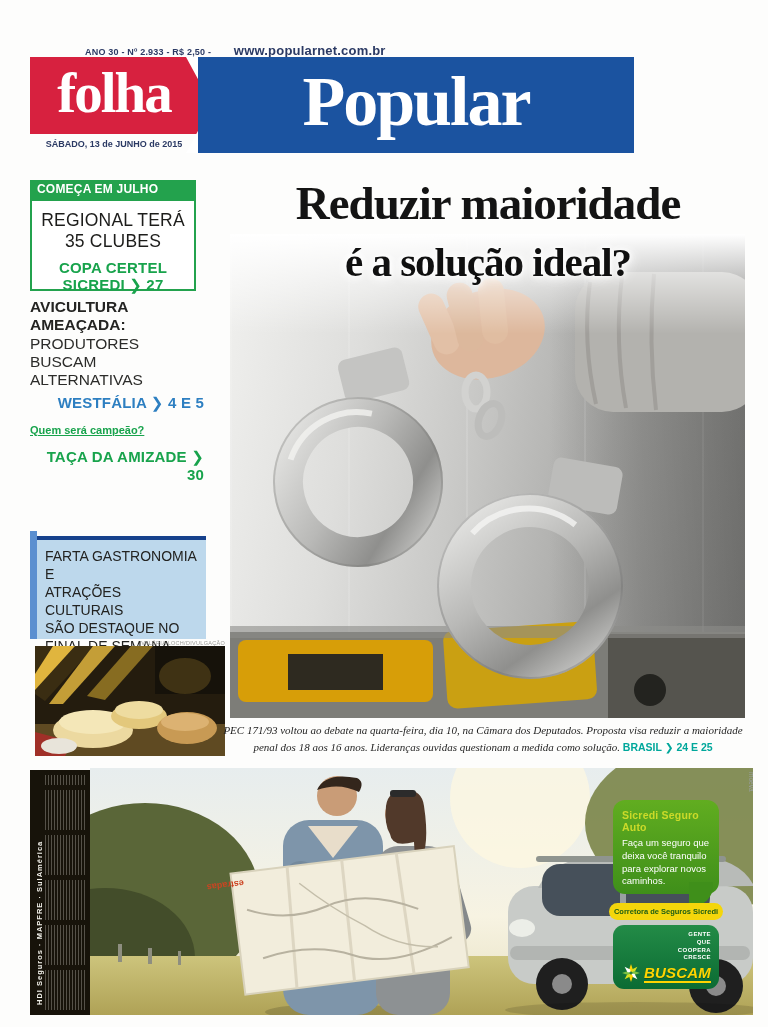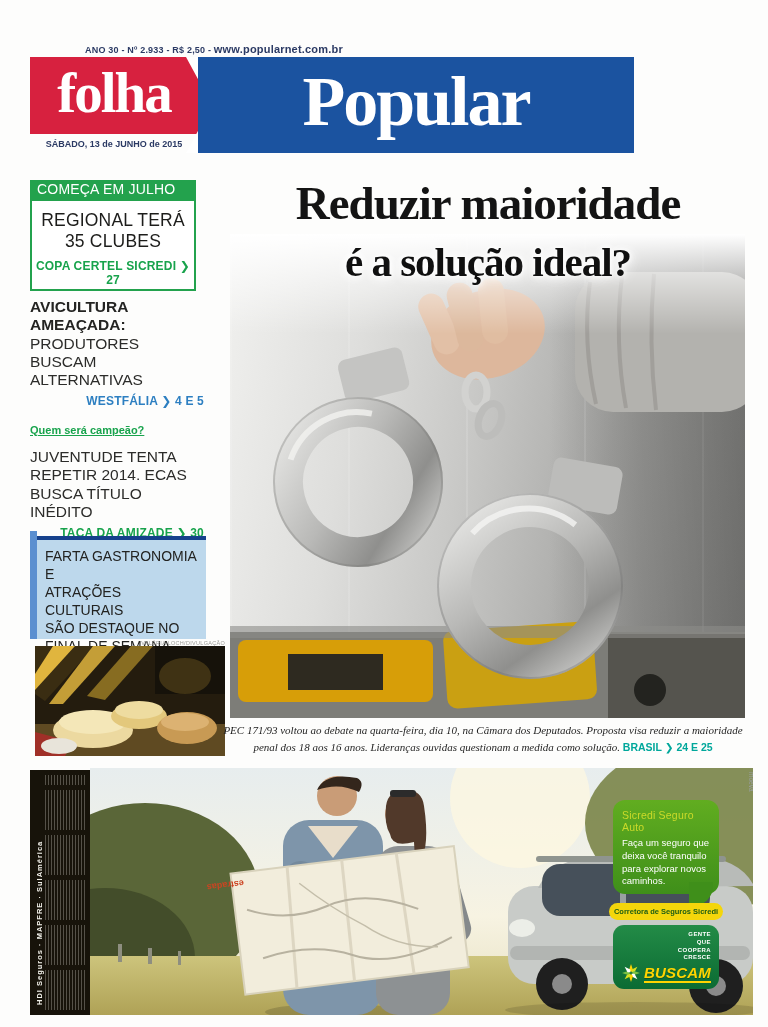--- a/index.html
+++ b/index.html
@@ -8,45 +8,45 @@
     position:relative; width:768px; height:1027px; margin:0 auto;
     background:#fdfdfc; overflow:hidden;
     font-family:"Liberation Sans", sans-serif; color:#222;
   }
   .abs { position:absolute; }
   .prel { white-space:pre-line; }
   .chev { font-family:"DejaVu Sans", sans-serif; font-weight:bold; }
 
   
   .issue-line { left:85px; top:43px; font-size:9px; font-weight:bold; color:#2b3a64; letter-spacing:.2px; }
-  .issue-line .site { font-size:11px; margin-left:0; }
+  .issue-line .site { font-size:13px; margin-left:20px; }
   .brand-red {
     left:30px; top:57px; width:168px; height:77px; background:#d7213f;
     font-family:"Liberation Serif", serif; font-weight:bold; color:#fff;
     font-size:57px; line-height:72px; text-align:center; letter-spacing:-2px;
   }
   .brand-chevron { left:186px; top:57px; }
   .brand-blue {
     left:198px; top:57px; width:436px; height:96px; background:#1b53a0;
     font-family:"Liberation Serif", serif; font-weight:bold; color:#fff;
     font-size:70px; line-height:90px; text-align:center; letter-spacing:-2px;
   }
   .date-line { left:30px; top:139px; width:168px; text-align:center; font-size:9px; font-weight:bold; color:#2b3a64; }
 
   
   .kicker-bar {
     left:30px; top:180px; width:166px; height:19px; background:#23a24d;
-    color:#fff; font-weight:normal; font-size:14px; line-height:19px; padding-left:7px; letter-spacing:.2px;
+    color:#fff; font-weight:bold; font-size:12px; line-height:19px; padding-left:7px; letter-spacing:.2px;
   }
   .green-box {
     left:30px; top:199px; width:166px; height:92px; background:#fff;
     border:2px solid #23a24d; text-align:center; padding-top:9px;
   }
   .green-box .t { font-size:17.5px; line-height:1.2; color:#1d1d1b; letter-spacing:.2px; }
-  .side-link { font-size:12px; font-weight:bold; letter-spacing:.2px; }
+  .side-link { font-size:15px; font-weight:bold; letter-spacing:.2px; }
   .lnk-green { color:#18a34c; }
   .lnk-blue  { color:#2d7fc1; }
   .green-box .side-link { margin-top:7px; }
   .story { left:30px; width:176px; }
   .story-2 { top:298px; }
   .s-title-b { font-size:15.5px; font-weight:bold; line-height:1.18; color:#242422; }
   .s-title   { font-size:15.5px; line-height:1.18; color:#2c2c2a; }
   .story .side-link { display:block; text-align:right; margin-top:5px; padding-right:2px; }
   .story-3 { top:424px; }
   .s-kicker { font-size:11px; font-weight:bold; color:#18a34c; text-decoration:underline; margin-bottom:12px; }
@@ -107,21 +107,21 @@
   }
   .ad-scene { left:90px; top:768px; }
   .ad-greenbox {
     left:613px; top:800px; width:106px; height:94px; border-radius:12px 12px 12px 12px;
     background:linear-gradient(#61ad20,#3f8f1a); padding:9px 8px 0 9px; z-index:4;
   }
   .ad-greenbox::after {
     content:""; position:absolute; right:6px; bottom:-12px; width:24px; height:24px;
     background:#3f8f1a; border-radius:0 0 20px 4px;
   }
-  .ad-title { color:#cbda29; font-weight:normal; font-size:10.5px; letter-spacing:.2px; margin-bottom:4px; }
+  .ad-title { color:#cbda29; font-weight:bold; font-size:10.5px; letter-spacing:.2px; margin-bottom:4px; }
   .ad-body { color:#fff; font-size:9.5px; line-height:1.35; width:92px; }
   .ad-pill {
     left:609px; top:903px; width:114px; height:17px; background:#f4d60b; border-radius:9px;
     color:#1b5c15; font-weight:bold; font-size:7.5px; text-align:center; line-height:17px; z-index:5;
   }
   .ad-darkbox {
     left:613px; top:925px; width:106px; height:64px; border-radius:11px;
     background:linear-gradient(#238b47,#0b6b33); z-index:4;
   }
   .ad-slogan {
@@ -173,23 +173,20 @@
 ALTERNATIVAS</div>
       <div class="side-link lnk-blue">
         <span>WESTFÁLIA</span>
         <span class="chev">❯</span>
         <span>4 E 5</span>
       </div>
     </div>
 
     <div class="abs story story-3">
       <div class="s-kicker">Quem será campeão?</div>
-      <div class="s-title prel">JUVENTUDE TENTA
-REPETIR 2014. ECAS
-BUSCA TÍTULO INÉDITO</div>
       <div class="side-link lnk-green">
         <span>TAÇA DA AMIZADE</span>
         <span class="chev">❯</span>
         <span>30</span>
       </div>
     </div>
 
     <div class="abs blue-box">
       <div class="s-title prel">FARTA GASTRONOMIA E
 ATRAÇÕES CULTURAIS

